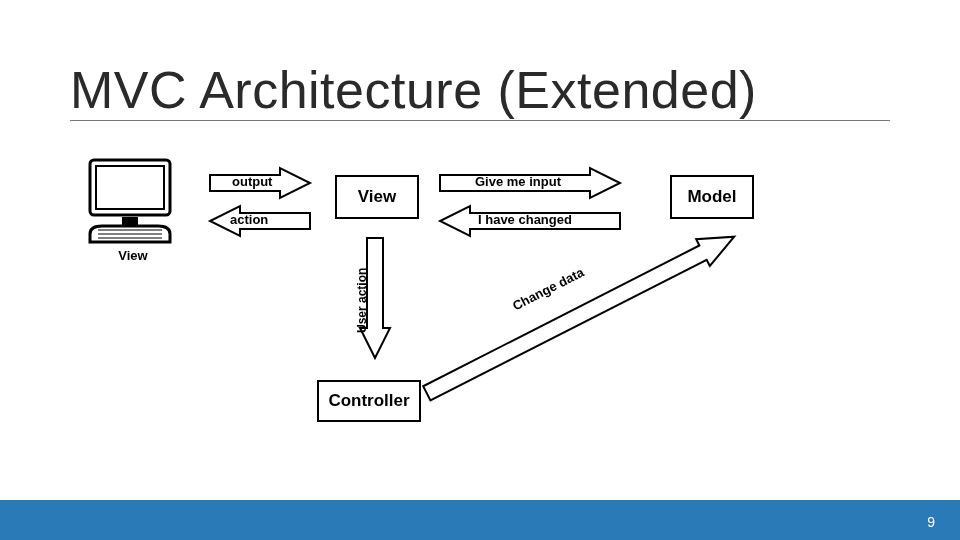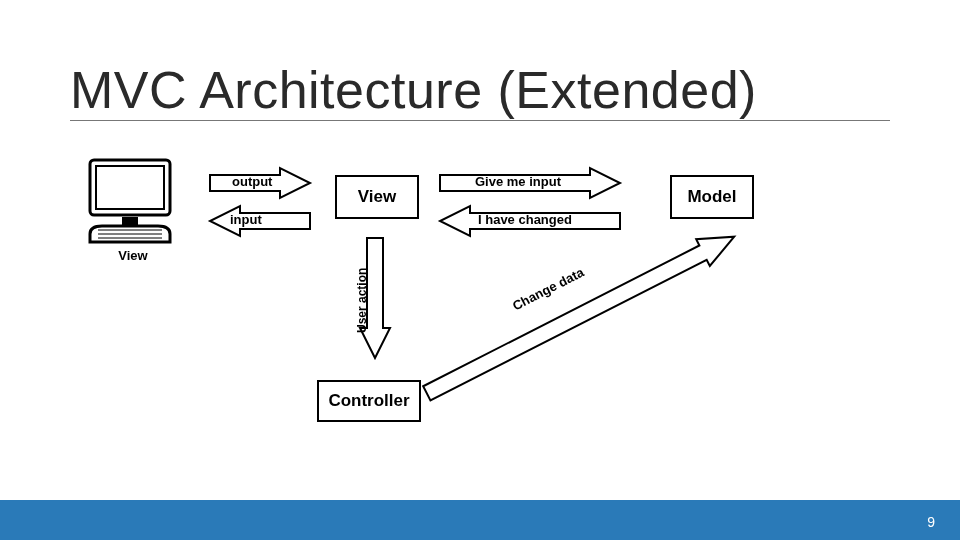--- a/index.html
+++ b/index.html
@@ -79,21 +79,21 @@
 
   <div class="node" style="left:237px;top:230px;width:100px;height:38px">
     <span>Controller</span>
   </div>
 
   <div class="node" style="left:590px;top:25px;width:80px;height:40px">
     <span>Model</span>
   </div>
 
   <div class="caption" style="left:152px;top:24px">output</div>
-  <div class="caption" style="left:150px;top:62px">input</div>
+  <div class="caption" style="left:150px;top:62px">action</div>
   <div class="caption" style="left:395px;top:24px">Give me input</div>
   <div class="caption" style="left:398px;top:62px">I have changed</div>
   <div class="vcaption" style="left:275px;top:105px;height:90px">User action</div>
   <div class="caption" style="left:430px;top:150px;transform:rotate(-27deg);transform-origin:left top">Change data</div>
 </div>
 
 <div class="footer"></div>
 <div class="pagenum">9</div>
 
 </div>

